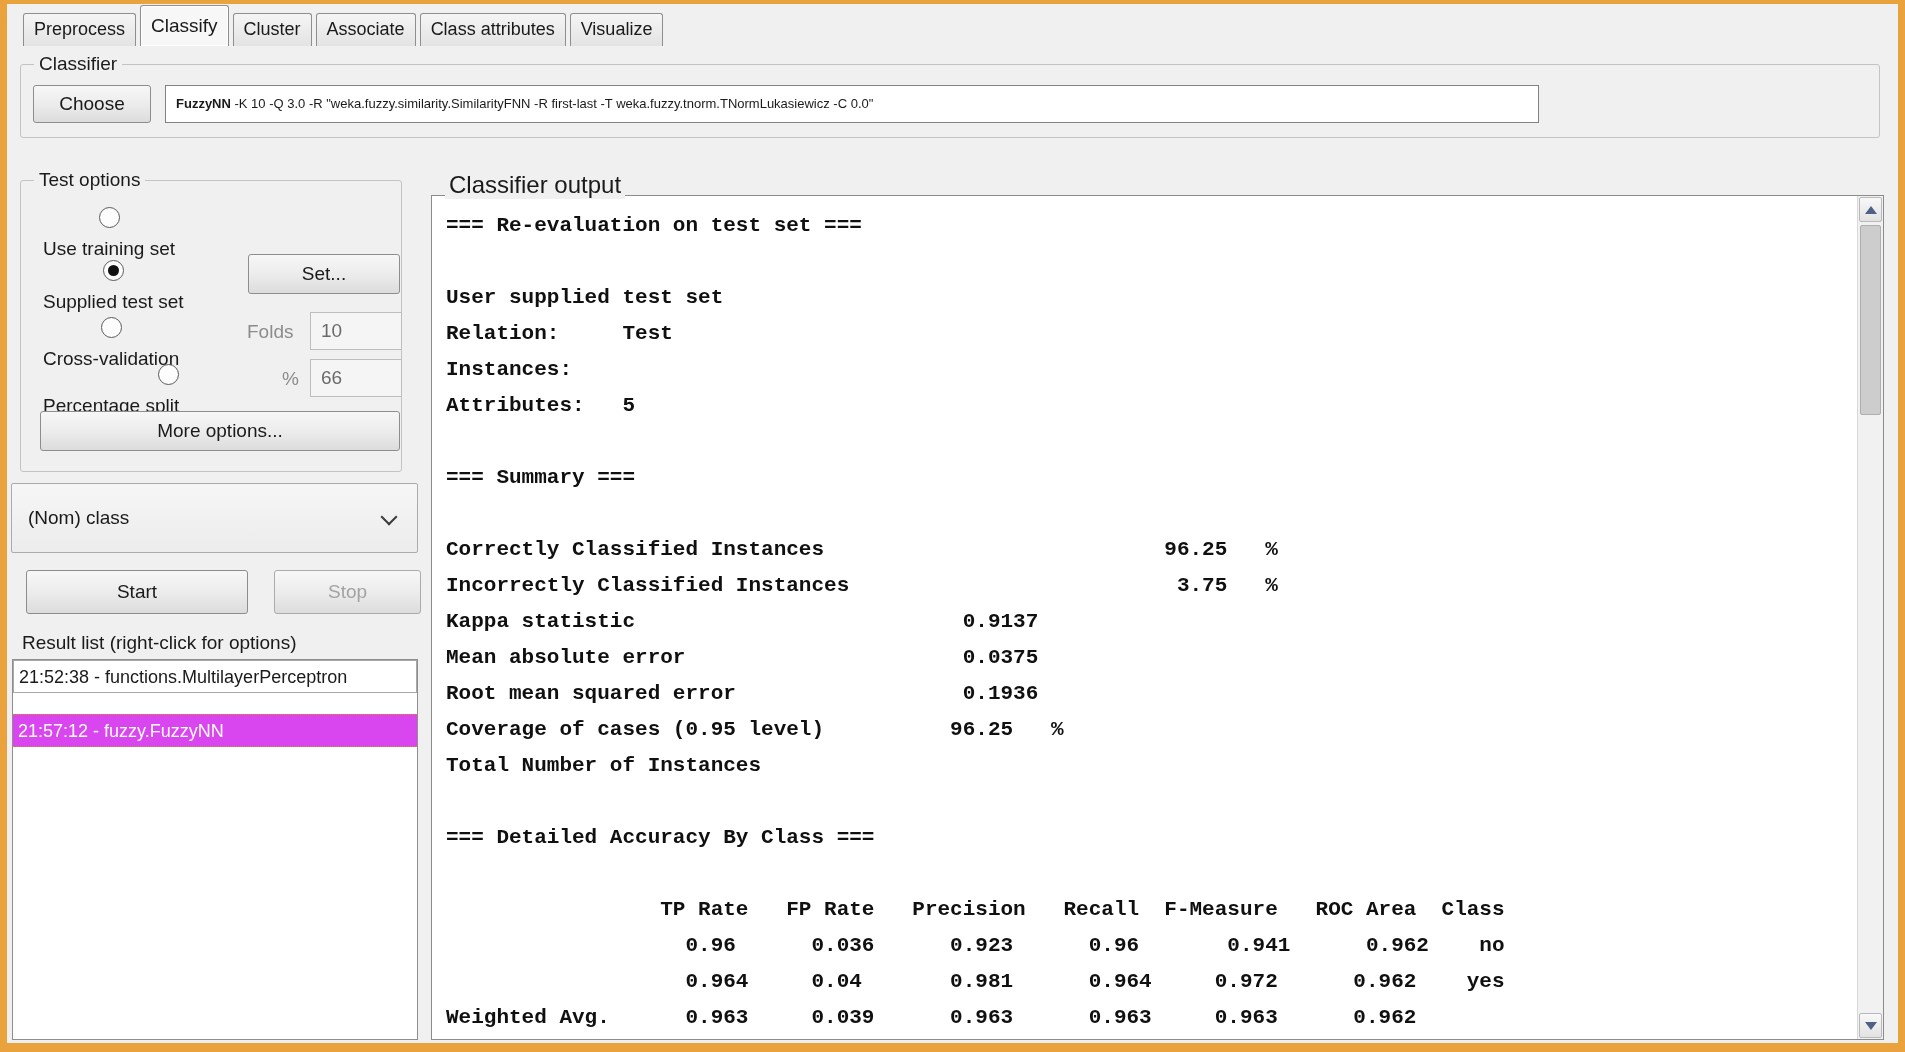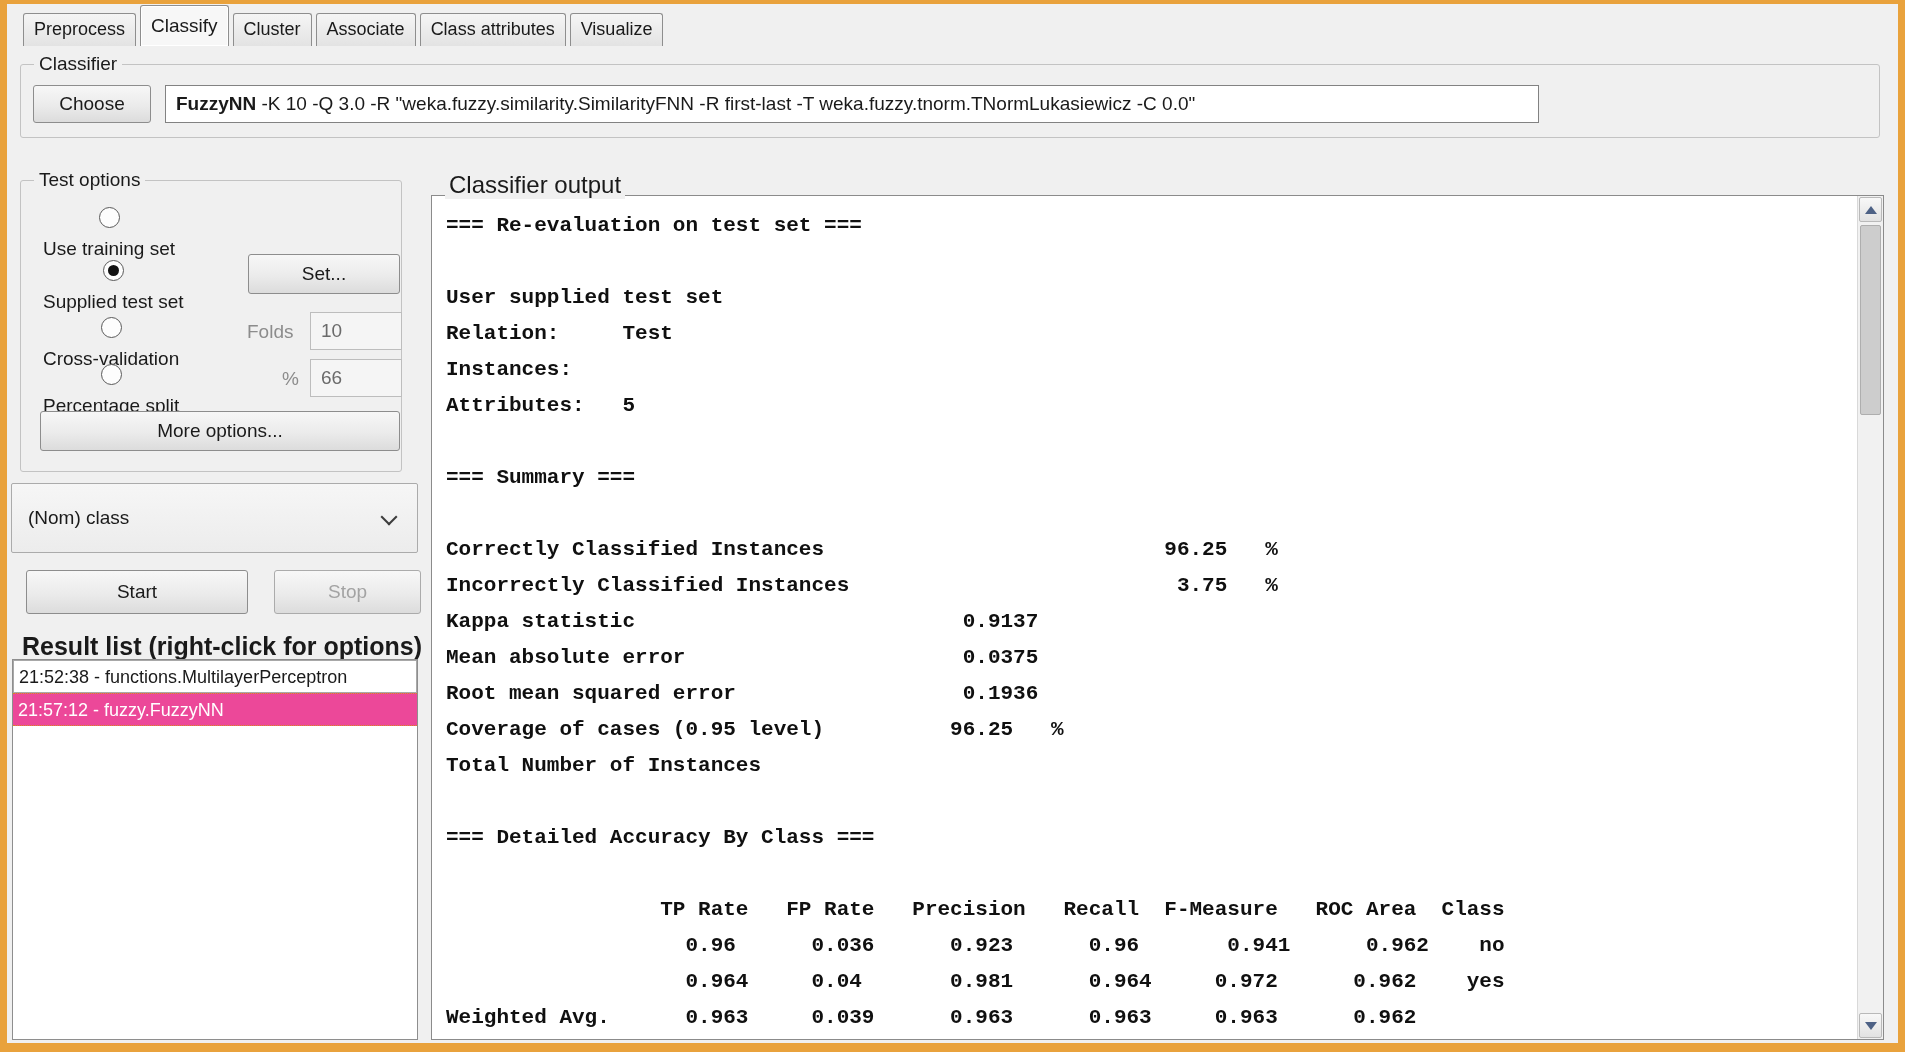--- a/index.html
+++ b/index.html
@@ -19,21 +19,21 @@
 
   
   .btn { position:absolute; background:linear-gradient(#f7f7f7,#ebebeb 55%,#dcdcdc); border:1px solid #8d8d8d; border-radius:3px;
          font-size:19px; font-family:"Liberation Sans",sans-serif; display:flex; align-items:center; justify-content:center; cursor:pointer; }
   .btn.disabled { color:#a3a3a3; border-color:#ababab; }
 
   
   #classifier-group { left:13px; top:60px; width:1860px; height:74px; }
   #choose-btn { left:12px; top:20px; width:118px; height:38px;text-align:center; }
   #scheme-field { position:absolute; left:144px; top:20px; width:1374px; height:38px; background:#fff; border:1px solid #828282;
-                  font-size:19px; line-height:36px; padding-left:10px; white-space:nowrap; overflow:hidden; }
+                  font-size:13px; line-height:36px; padding-left:10px; white-space:nowrap; overflow:hidden; }
   #scheme-field b { font-weight:bold; }
 
   
   #test-options-group { left:13px; top:176px; width:382px; height:292px; }
   .radio-row { position:absolute; left:22px; height:28px; display:flex; align-items:center; gap:10px; font-size:19px;flex-direction:column; }
   .radio { width:21px; height:21px; border:1px solid #5a5a5a; border-radius:50%; background:#fdfdfd; position:relative; flex:0 0 auto; }
   .radio.checked::after { content:""; position:absolute; left:4px; top:4px; width:11px; height:11px; border-radius:50%; background:#111; }
   #set-btn { left:227px; top:73px; width:152px; height:40px; }
   .small-lbl { position:absolute; font-size:19px; color:#8c8c8c; }
   #folds-lbl { left:210px; top:140px;margin-left:16px; }
@@ -49,25 +49,25 @@
                  border:1px solid #ababab; border-radius:2px; display:flex; align-items:center; cursor:pointer; }
   #class-combo .combo-text { font-size:19px; padding-left:16px; }
   .chevron-down { position:absolute; right:22px; top:27px; width:12px; height:12px; border-left:2px solid #3c3c3c; border-bottom:2px solid #3c3c3c;
                   transform:rotate(-45deg); }
 
   
   #start-btn { left:19px; top:566px; width:222px; height:44px; }
   #stop-btn { left:267px; top:566px; width:147px; height:44px; }
 
   
-  #result-list-label { position:absolute; left:15px; top:628px; font-size:25px; white-space:nowrap;font-weight:bold; }
+  #result-list-label { position:absolute; left:15px; top:628px; font-size:19px; white-space:nowrap; }
   #result-list { position:absolute; left:5px; top:655px; width:406px; bottom:3px; background:#fff; border:1px solid #8e8e8e; overflow:hidden; }
   .result-item { height:33px; line-height:32px; font-size:18px; padding-left:5px; white-space:nowrap; cursor:pointer; }
   .result-item.first { border:1px solid #a8a8a8; }
-  .result-item.selected { background:#ec4899; color:#fff; border-top:1px dotted #d98a1e; border-bottom:1px dotted #d98a1e; }
+  .result-item.selected { background:#d946ef; color:#fff; border-top:1px dotted #d98a1e; border-bottom:1px dotted #d98a1e;margin-top:21px; }
 
   
   #output-label { position:absolute; left:438px; top:167px; font-size:24px; background:#f0f0f0; padding:0 4px; z-index:2; }
   #output-box { position:absolute; left:424px; top:191px; right:14px; bottom:3px; background:#fff; border:1px solid #8b8b8b; overflow:hidden; }
   #output-pre { margin:0; padding:12px 44px 12px 14px; font-family:"Liberation Mono", monospace; font-weight:bold;
                 font-size:21px; line-height:36px; white-space:pre; color:#101010; }
 
   
   #scrollbar { position:absolute; top:0; right:0; bottom:0; width:26px; background:#f1f1f1; border-left:1px solid #d9d9d9; }
   .scroll-btn { position:absolute; left:1px; right:1px; height:25px; background:linear-gradient(#f8f8f8,#e2e2e2); border:1px solid #b9b9b9; border-radius:2px;
@@ -111,21 +111,21 @@
     </div>
     <div class="btn" id="set-btn">Set...</div>
 
     <div class="radio-row" style="top:136px;">
       <span class="radio"></span>
       <span>Cross-validation</span>
     </div>
     <span class="small-lbl" id="folds-lbl">Folds</span>
     <div class="small-field" id="folds-field">10</div>
 
-    <div class="radio-row" style="top:183px;">
+    <div class="radio-row" style="top:183px;align-items:flex-end;">
       <span class="radio"></span>
       <span>Percentage split</span>
     </div>
     <span class="small-lbl" id="pct-lbl">%</span>
     <div class="small-field" id="pct-field">66</div>
 
     <div class="btn" id="more-options-btn">More options...</div>
   </div>
 
   <div id="class-combo">

